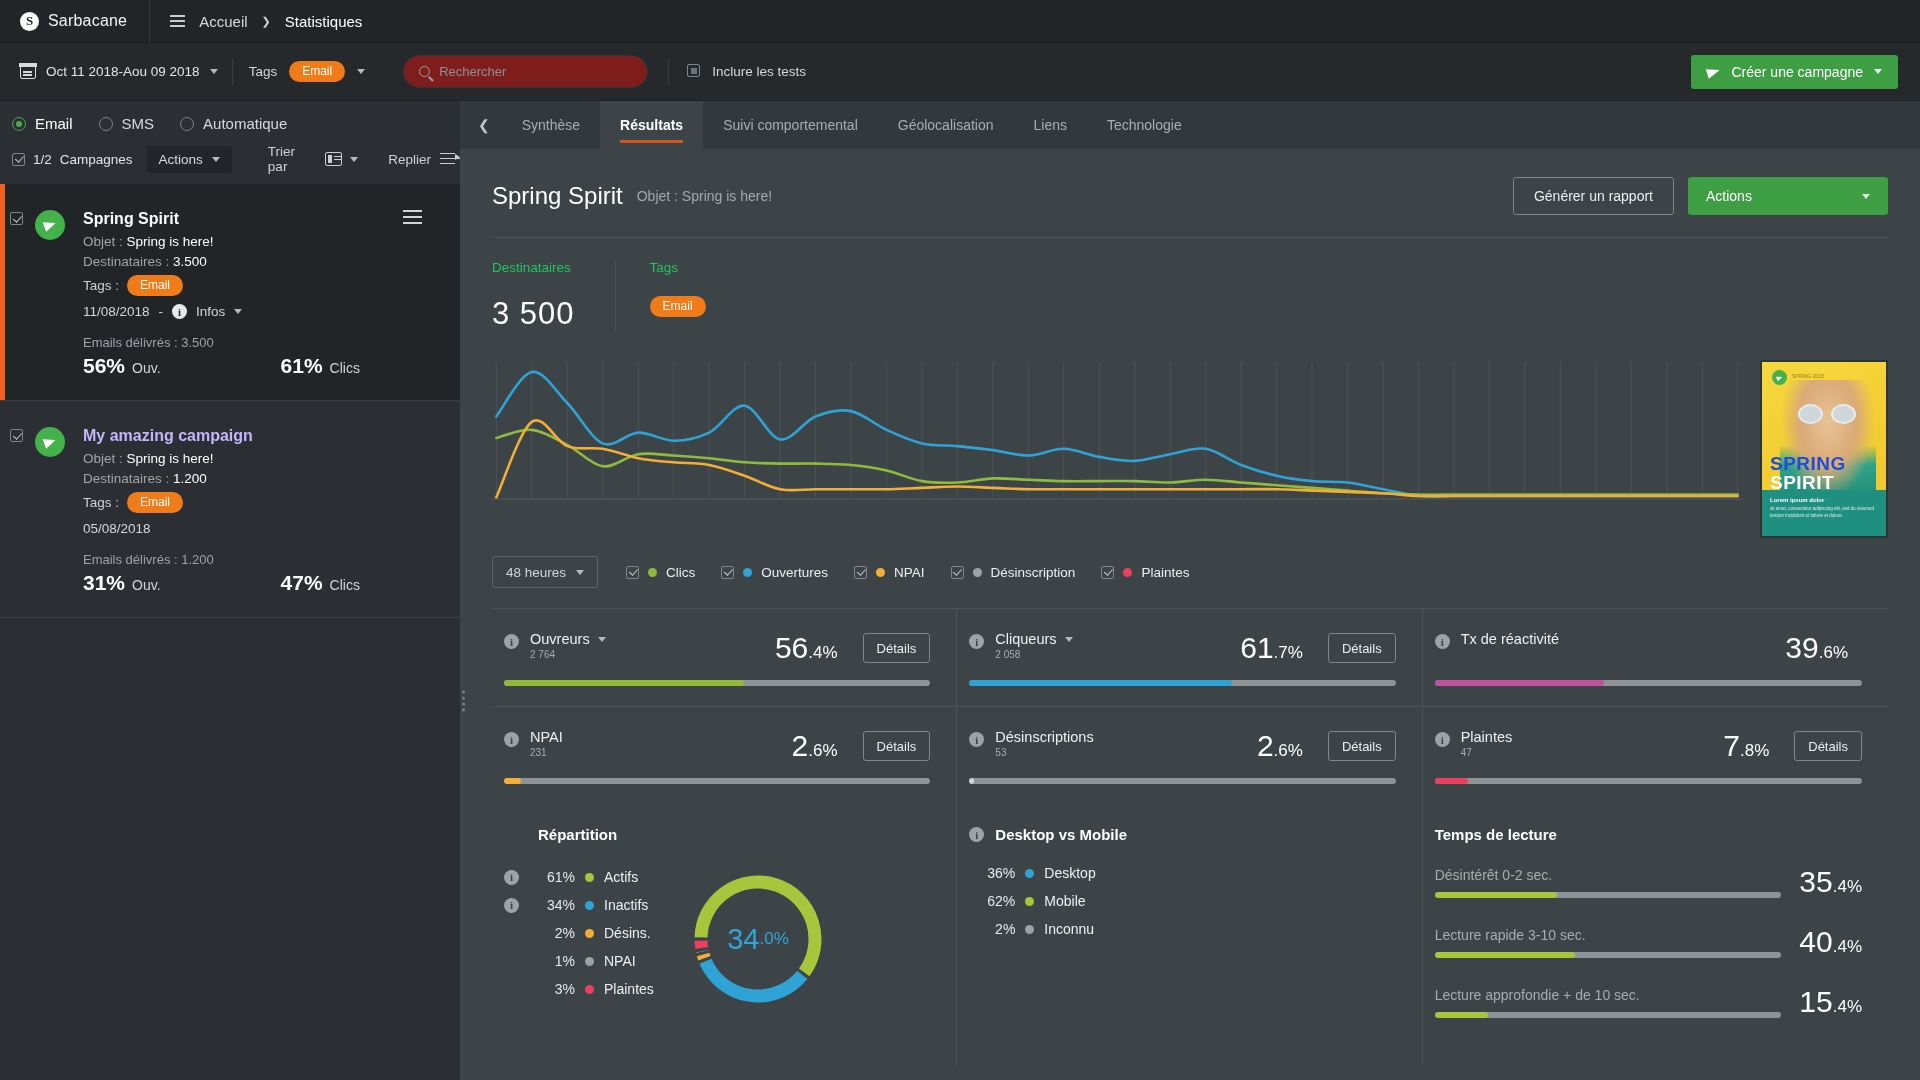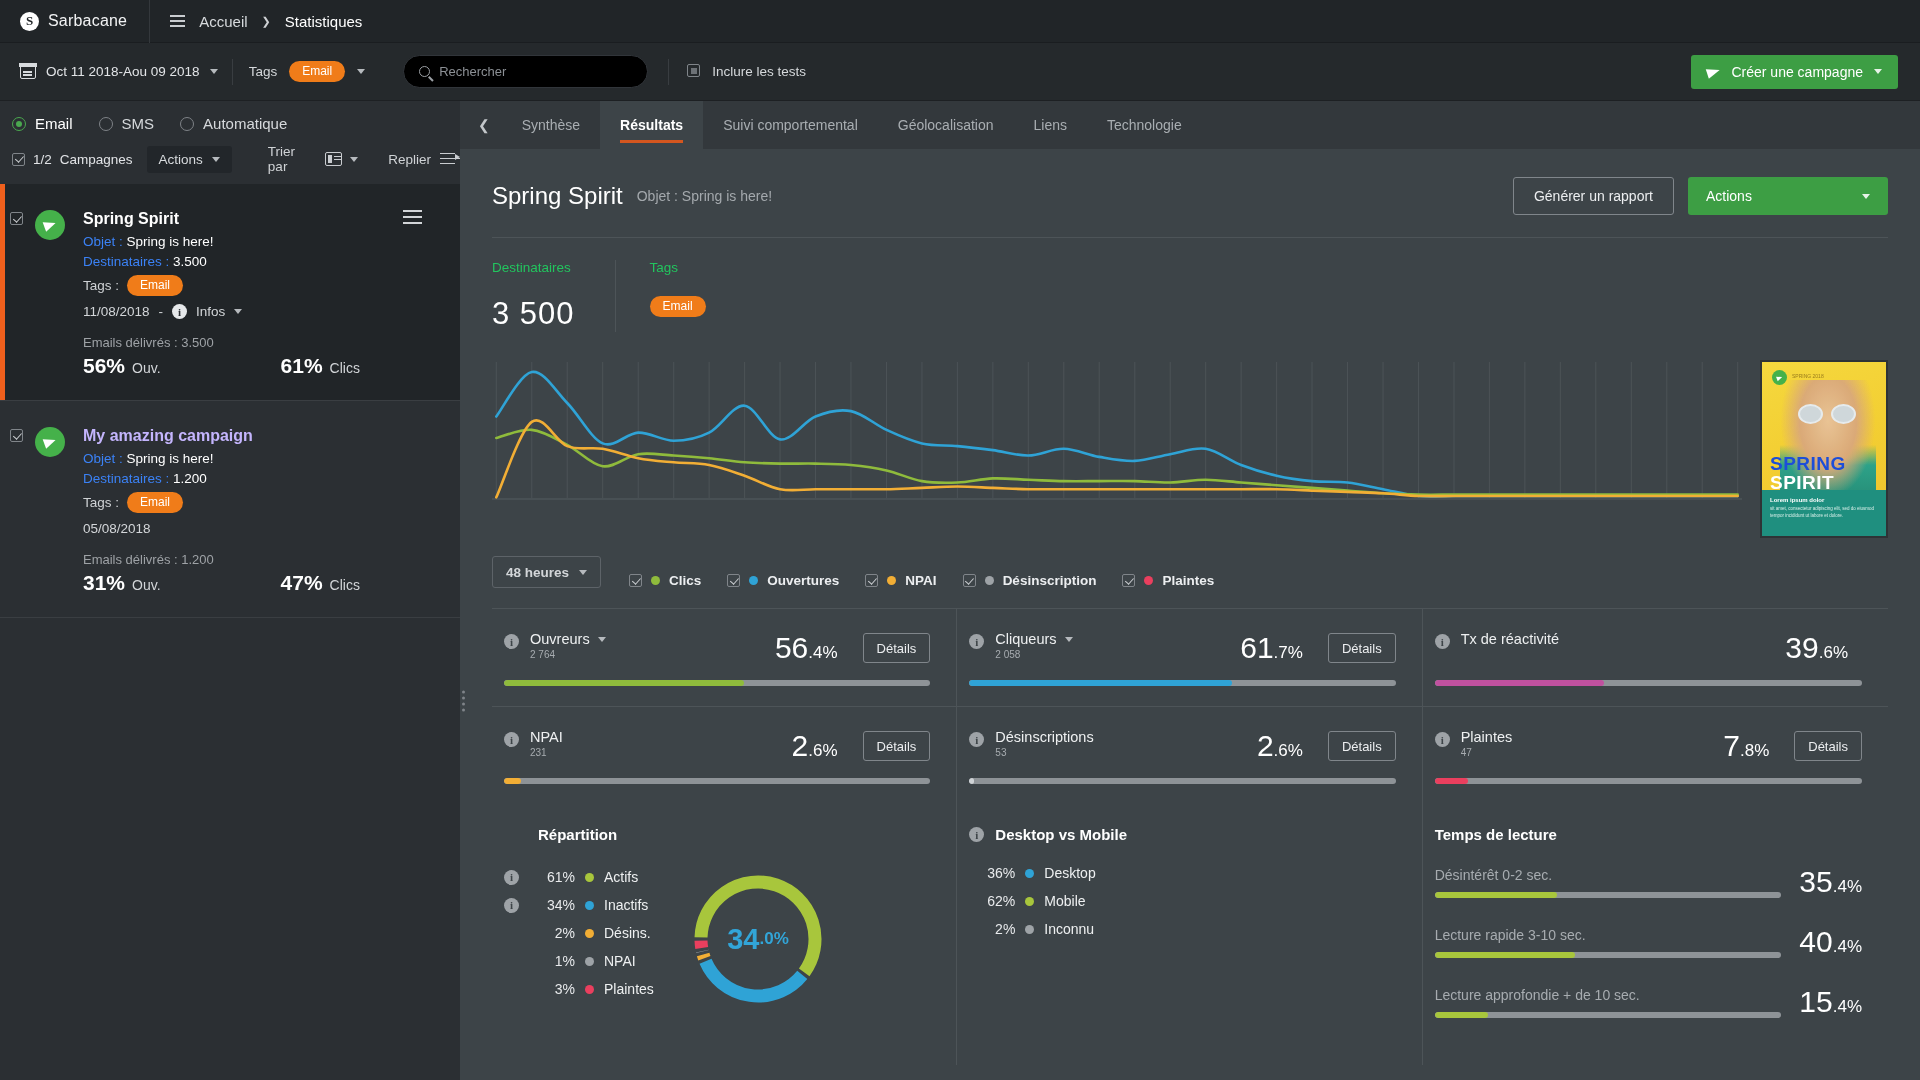--- a/index.html
+++ b/index.html
@@ -48,21 +48,21 @@
           border-top:5px solid #b6babe;display:inline-block;}
   .fb-sep{width:1px;height:26px;background:#393d41;}
   .fb-tags{display:flex;align-items:center;gap:12px;padding:0 16px;}
   .lbl{ font-size:13.5px;color:#d5d8db;}
   .pill{
     background:#f07c19;color:#fff;border-radius:11px;padding:3px 13px;font-size:12px;
     display:inline-block;line-height:1.25;
   }
   .searchwrap{ margin-left:22px; }
   .searchbox{
-    width:245px;height:33px;background:#000000;border:1px solid #31353a;border-radius:17px;
+    width:245px;height:33px;background:#7f1d1d;border:1px solid #31353a;border-radius:17px;
     display:flex;align-items:center;gap:9px;padding:0 15px;
   }
   .mag{width:11px;height:11px;border:1.6px solid #9ca0a5;border-radius:50%;position:relative;flex:none;}
   .mag:after{content:"";position:absolute;right:-5px;bottom:-4px;width:6px;height:1.6px;
     background:#9ca0a5;transform:rotate(45deg);}
   .search-inp{ font-size:13px;color:#8c9095;}
   .fb-sep2{width:1px;height:26px;background:#393d41;margin:0 18px 0 20px;}
   .cb{
     width:13px;height:13px;border:1.5px solid #80858a;border-radius:2px;display:inline-block;
     position:relative;flex:none;background:transparent;
@@ -128,21 +128,21 @@
   .avatar{
     width:30px;height:30px;border-radius:50%;background:#45b14a;flex:none;margin-right:18px;
     display:flex;align-items:center;justify-content:center;
   }
   .av-plane{width:0;height:0;border-left:14px solid #fff;border-top:6px solid transparent;
     border-bottom:6px solid transparent;transform:rotate(-20deg) scale(.85);}
   .camp-body{flex:1;}
   .camp-title{font-size:16px;font-weight:bold;color:#fff;margin-bottom:6px;}
   .camp-title.dim{color:#c4b5fd;}
   .kv{font-size:13.5px;color:#cfd2d5;margin-bottom:5px;}
-  .kv .k{color:#3b82f6;}
+  .kv .k{color:#a3a3a3;}
   .kv .v{color:#ffffff;}
   .kv-tags{display:flex;align-items:center;gap:8px;margin:6px 0 8px;font-size:13.5px;color:#cfd2d5;}
   .dateline{display:flex;align-items:center;gap:9px;font-size:13.5px;color:#d3d6d9;margin-bottom:16px;}
   .info-i{
     width:15px;height:15px;border-radius:50%;background:#e6e8ea;color:#2b2f33;font-size:11px;
     font-weight:bold;display:flex;align-items:center;justify-content:center;
     font-family:"Liberation Serif",serif;flex:none;
   }
   .delivered{font-size:13px;color:#9ea2a6;margin-bottom:4px;}
   .stats{display:flex;align-items:baseline;gap:0;}
@@ -213,21 +213,21 @@
     letter-spacing:.5px;line-height:.95;}
   .thumb .band{position:absolute;left:0;right:0;bottom:0;height:46px;background:#1f8f7f;padding:7px 8px;}
   .thumb .band b{display:block;font-size:6px;color:#fff;margin-bottom:3px;}
   .thumb .band span{display:block;font-size:4.5px;color:#d8efe9;line-height:1.5;}
   .thumb .logo{position:absolute;left:10px;top:8px;width:15px;height:15px;border-radius:50%;
     background:#45b14a;display:flex;align-items:center;justify-content:center;}
   .thumb .logo b{width:0;height:0;border-left:7px solid #fff;border-top:3px solid transparent;
     border-bottom:3px solid transparent;transform:rotate(-20deg) scale(.8);}
   .thumb .hdr{position:absolute;left:30px;top:11px;font-size:5px;color:#9a7d1c;}
 
-  .legendrow{display:flex;align-items:flex-end;gap:0;padding:18px 0 20px;font-weight:bold;}
+  .legendrow{display:flex;align-items:center;gap:0;padding:18px 0 20px;}
   .sel48{
     border:1px solid #5d6368;border-radius:3px;height:32px;padding:0 13px;display:flex;
     align-items:center;gap:10px;font-size:13.5px;color:#d3d6d9;cursor:pointer;margin-right:28px;
   }
   .lg{display:flex;align-items:center;gap:9px;margin-right:26px;font-size:13.5px;color:#eceef0;cursor:pointer;}
   .dot{width:9px;height:9px;border-radius:50%;display:inline-block;flex:none;}
 
   
   .mgrid{display:grid;grid-template-columns:1fr 1fr 1fr;border-top:1px solid #4d5458;}
   .mcell{padding:22px 26px 20px 12px;border-right:1px solid #4d5458;border-bottom:1px solid #4d5458;}
@@ -261,21 +261,21 @@
   .donutwrap{display:flex;align-items:center;}
   .lgd{flex:none;width:180px;}
   .lgd-row{display:flex;align-items:center;gap:10px;margin-bottom:12px;font-size:14px;}
   .lgd-pct{width:46px;text-align:right;color:#e8eaec;}
   .lgd-name{color:#eef0f1;}
   .lgd-i{width:15px;height:15px;flex:none;}
   .donut{position:relative;width:148px;height:148px;flex:none;}
   .donut svg{display:block;transform:rotate(-90deg);}
   .donut .ctr{
     position:absolute;inset:0;display:flex;align-items:center;justify-content:center;
-    font-size:29px;color:#32a5d8;font-weight:700;
+    font-size:29px;color:#32a5d8;font-weight:400;
   }
   .donut .ctr small{font-size:17px;}
   .trow{margin-bottom:26px;display:flex;align-items:center;gap:18px;}
   .tleft{flex:1;min-width:0;}
   .tlbl{font-size:14px;color:#a7acb0;margin-bottom:9px;}
   .tval{font-size:30px;color:#ffffff;font-weight:300;white-space:nowrap;}
   .tval small{font-size:17px;}
 </style>
 </head>
 <body>

